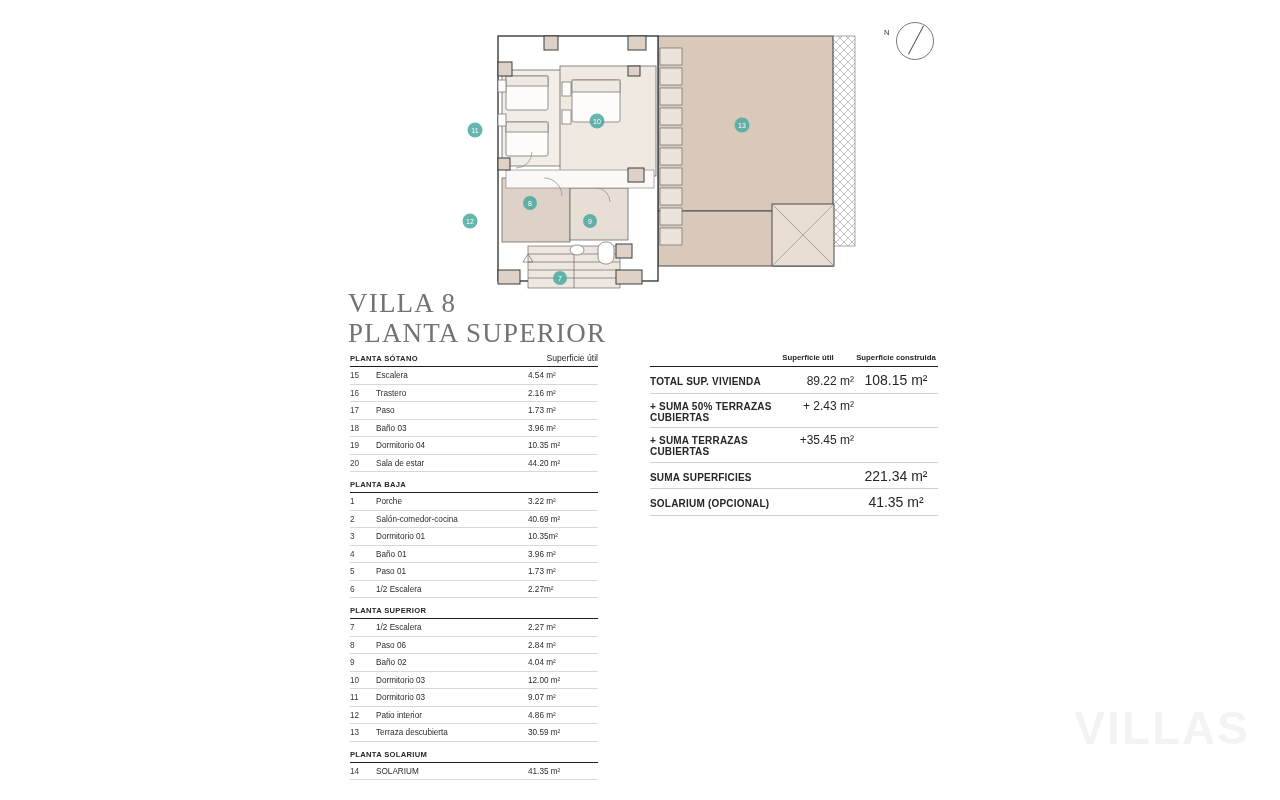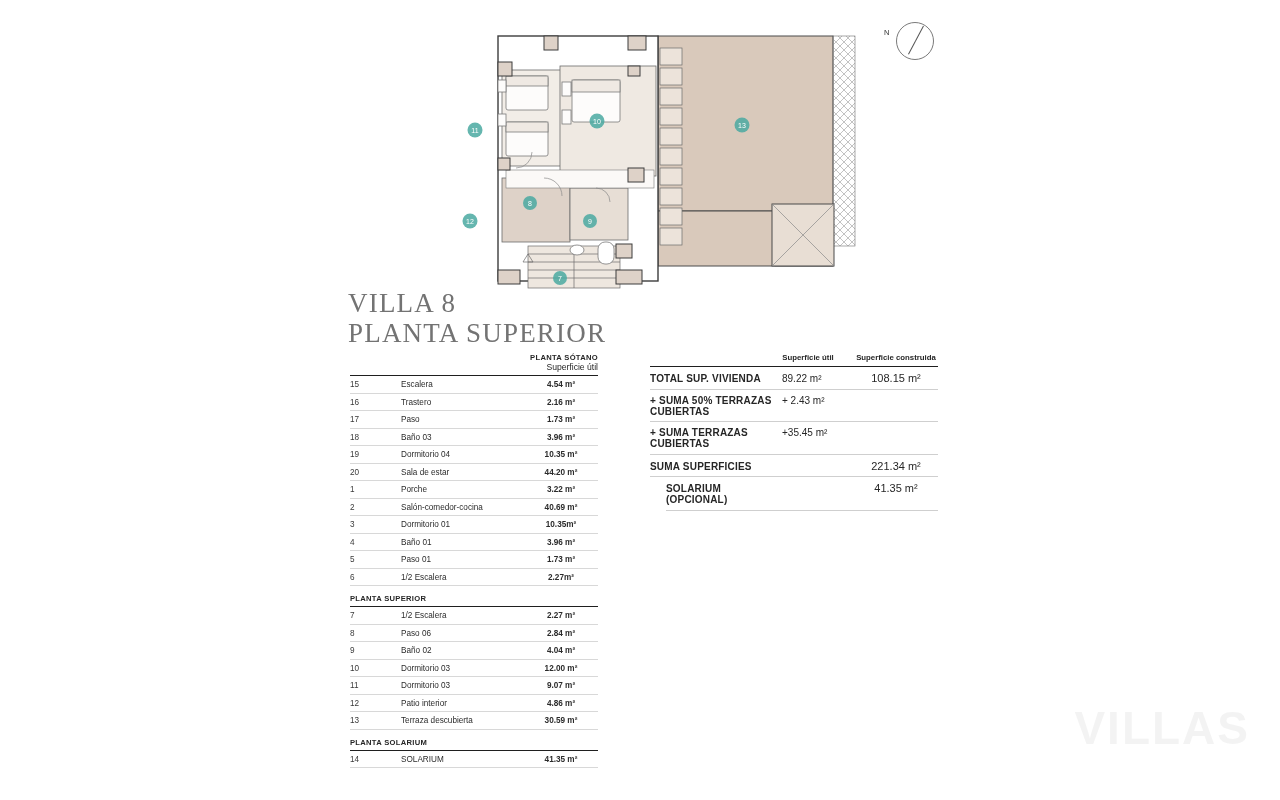--- a/index.html
+++ b/index.html
@@ -43,52 +43,49 @@
   }
   .lt-head {
     display: flex;
     justify-content: space-between;
     align-items: flex-end;
     padding-bottom: 3px;
     border-bottom: 1px solid #1f1f1f;
     font-weight: bold;
     font-size: 7.6px;
     letter-spacing: .3px;
-    flex-direction: column;
   }
   .lt-head .right { font-weight: normal; font-size: 8.6px; letter-spacing: 0; }
   .lt-section {
     display: flex;
     justify-content: space-between;
     padding: 8px 0 3px 0;
     border-bottom: 1px solid #1f1f1f;
     font-weight: bold;
     font-size: 7.6px;
     letter-spacing: .3px;
   }
   .lt-row {
     display: flex;
     align-items: baseline;
     border-bottom: 1px solid #d8d8d8;
     padding: 4px 0 3.5px 0;
     font-size: 8.2px;
-    gap: 25px;
   }
   .lt-row .num {
     width: 18px;
     flex: 0 0 18px;
     color: #3a3a3a;
   }
   .lt-row .name { flex: 1 1 auto; color: #2b2b2b; margin-left: 8px; }
   .lt-row .val {
     flex: 0 0 70px;
-    text-align: center;
+    text-align: left;
     color: #2b2b2b;
     padding-right: 4px;
-    font-weight: bold;
   }
 
   
   .right-table {
     position: absolute;
     left: 650px;
     top: 353px;
     width: 288px;
     font-size: 8px;
   }
@@ -108,23 +105,23 @@
     align-items: baseline;
     border-bottom: 1px solid #cfcfcf;
     padding: 5px 0 4.5px 0;
   }
   .rt-row .label {
     flex: 1 1 auto;
     font-weight: bold;
     font-size: 10px;
     letter-spacing: .2px;
   }
-  .rt-row .c1 { width: 72px; flex: 0 0 72px; text-align: left; font-size: 10px; font-weight: normal; }
-  .rt-row .c2 { width: 84px; flex: 0 0 84px; text-align: center; font-size: 11px; font-weight: normal; }
-  .rt-row:last-child { border-bottom: 1px solid #cfcfcf; margin-left: 16px; }
+  .rt-row .c1 { width: 72px; flex: 0 0 72px; text-align: right; font-size: 12px; font-weight: normal; }
+  .rt-row .c2 { width: 84px; flex: 0 0 84px; text-align: center; font-size: 14px; font-weight: normal; }
+  .rt-row:last-child { border-bottom: 1px solid #cfcfcf; }
 
   
   .compass {
     position: absolute;
     left: 884px;
     top: 20px;
     width: 58px;
     height: 50px;
   }
   .compass .n-label {
@@ -346,20 +343,23 @@
         <span class="name">Dormitorio 04</span>
         <span class="val">10.35 m²</span>
       </div>
       <div class="lt-row">
         <span class="num">20</span>
         <span class="name">Sala de estar</span>
         <span class="val">44.20 m²</span>
       </div>
     </div>
 
+    <div class="lt-section">
+      <span>PLANTA BAJA</span>
+    </div>
     <div>
       <div class="lt-row">
         <span class="num">1</span>
         <span class="name">Porche</span>
         <span class="val">3.22 m²</span>
       </div>
       <div class="lt-row">
         <span class="num">2</span>
         <span class="name">Salón-comedor-cocina</span>
         <span class="val">40.69 m²</span>

